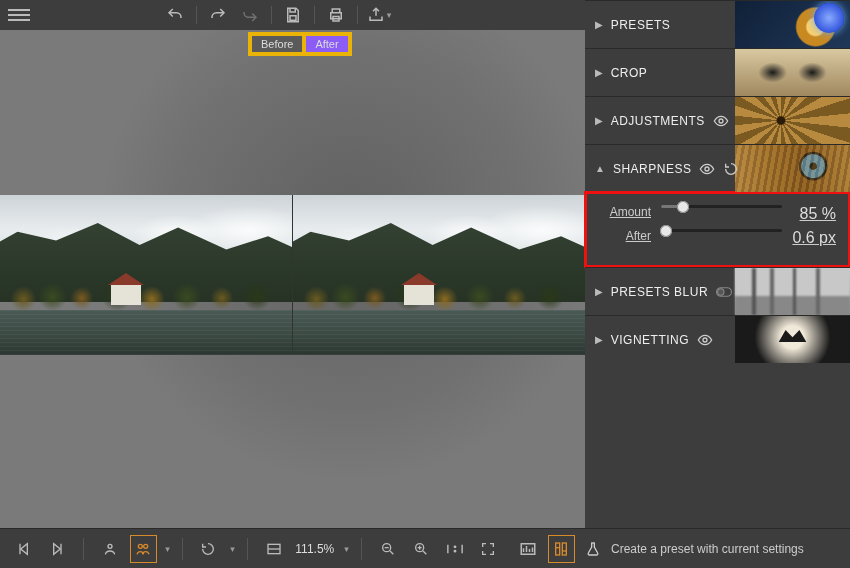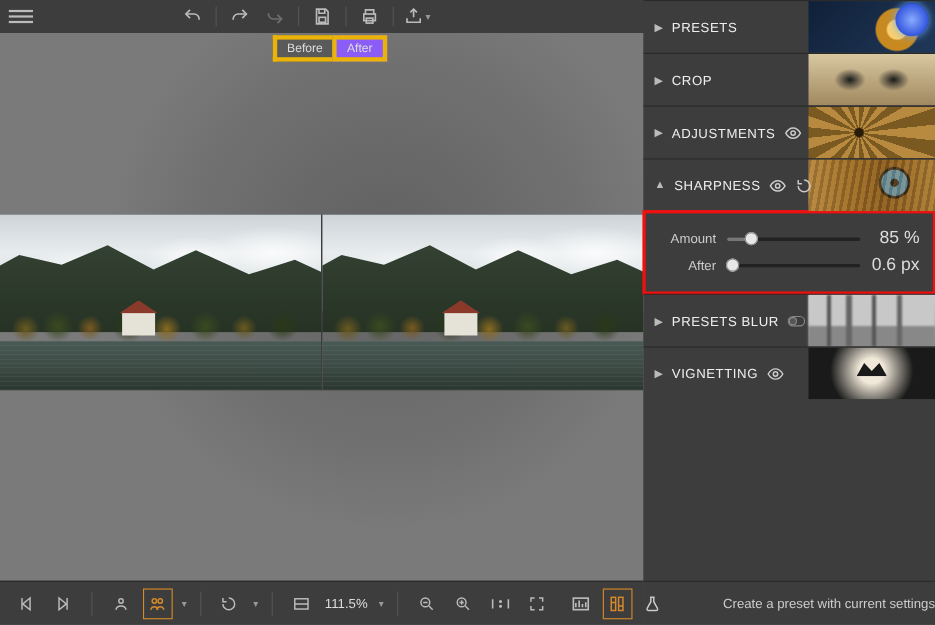--- a/index.html
+++ b/index.html
@@ -163,39 +163,39 @@
   .th-vig { background:radial-gradient(circle at 50% 45%,#f0e8d8 0 18%,#1a1a1a 60%);}
   .th-vig::before{content:"";position:absolute;left:38%;right:38%;top:30%;height:12px;
     background:#1a1a1a;clip-path:polygon(0 100%,25% 0,50% 60%,75% 0,100% 100%);}
 
   
   .sharp-body {
     background:#3d3d3d; padding:12px 14px 14px; border-top:1px solid #2a2a2a;
     outline:3px solid #f01010; outline-offset:-2px;
   }
   .slider-row {
-    display:flex; align-items:center; gap:10px; height:24px;
+    display:flex; align-items:flex-start; gap:10px; height:24px;text-decoration:underline;
   }
   .slider-row .sl-label { width:52px; text-align:right; color:#ccc; font-size:12px;}
   .slider-row .sl-track {
     flex:1; height:3px; background:#222; position:relative; border-radius:2px;
   }
   .slider-row .sl-fill {
     position:absolute; left:0; top:0; bottom:0; background:#777; border-radius:2px;
   }
   .slider-row .sl-thumb {
     position:absolute; top:50%; width:12px; height:12px; border-radius:50%;
     background:#e8e8e8; transform:translate(-50%,-50%); box-shadow:0 0 0 1px #888 inset;
   }
   .slider-row .sl-val { width:44px; text-align:right; color:#ddd; font-size:16px;}
 
   .rp-flex { flex:1; }
   .preset-footer {
     height:40px; border-top:1px solid #2a2a2a;
-    display:flex; align-items:center; justify-content:space-between; gap:10px;
+    display:flex; align-items:center; justify-content:flex-start; gap:10px;
     color:#ccc; font-size:12px; cursor:pointer;
   }
 </style>
 </head>
 <body>
 
 <div class="topbar">
   <div class="menu-btn">
     <div></div>
       <div></div>

